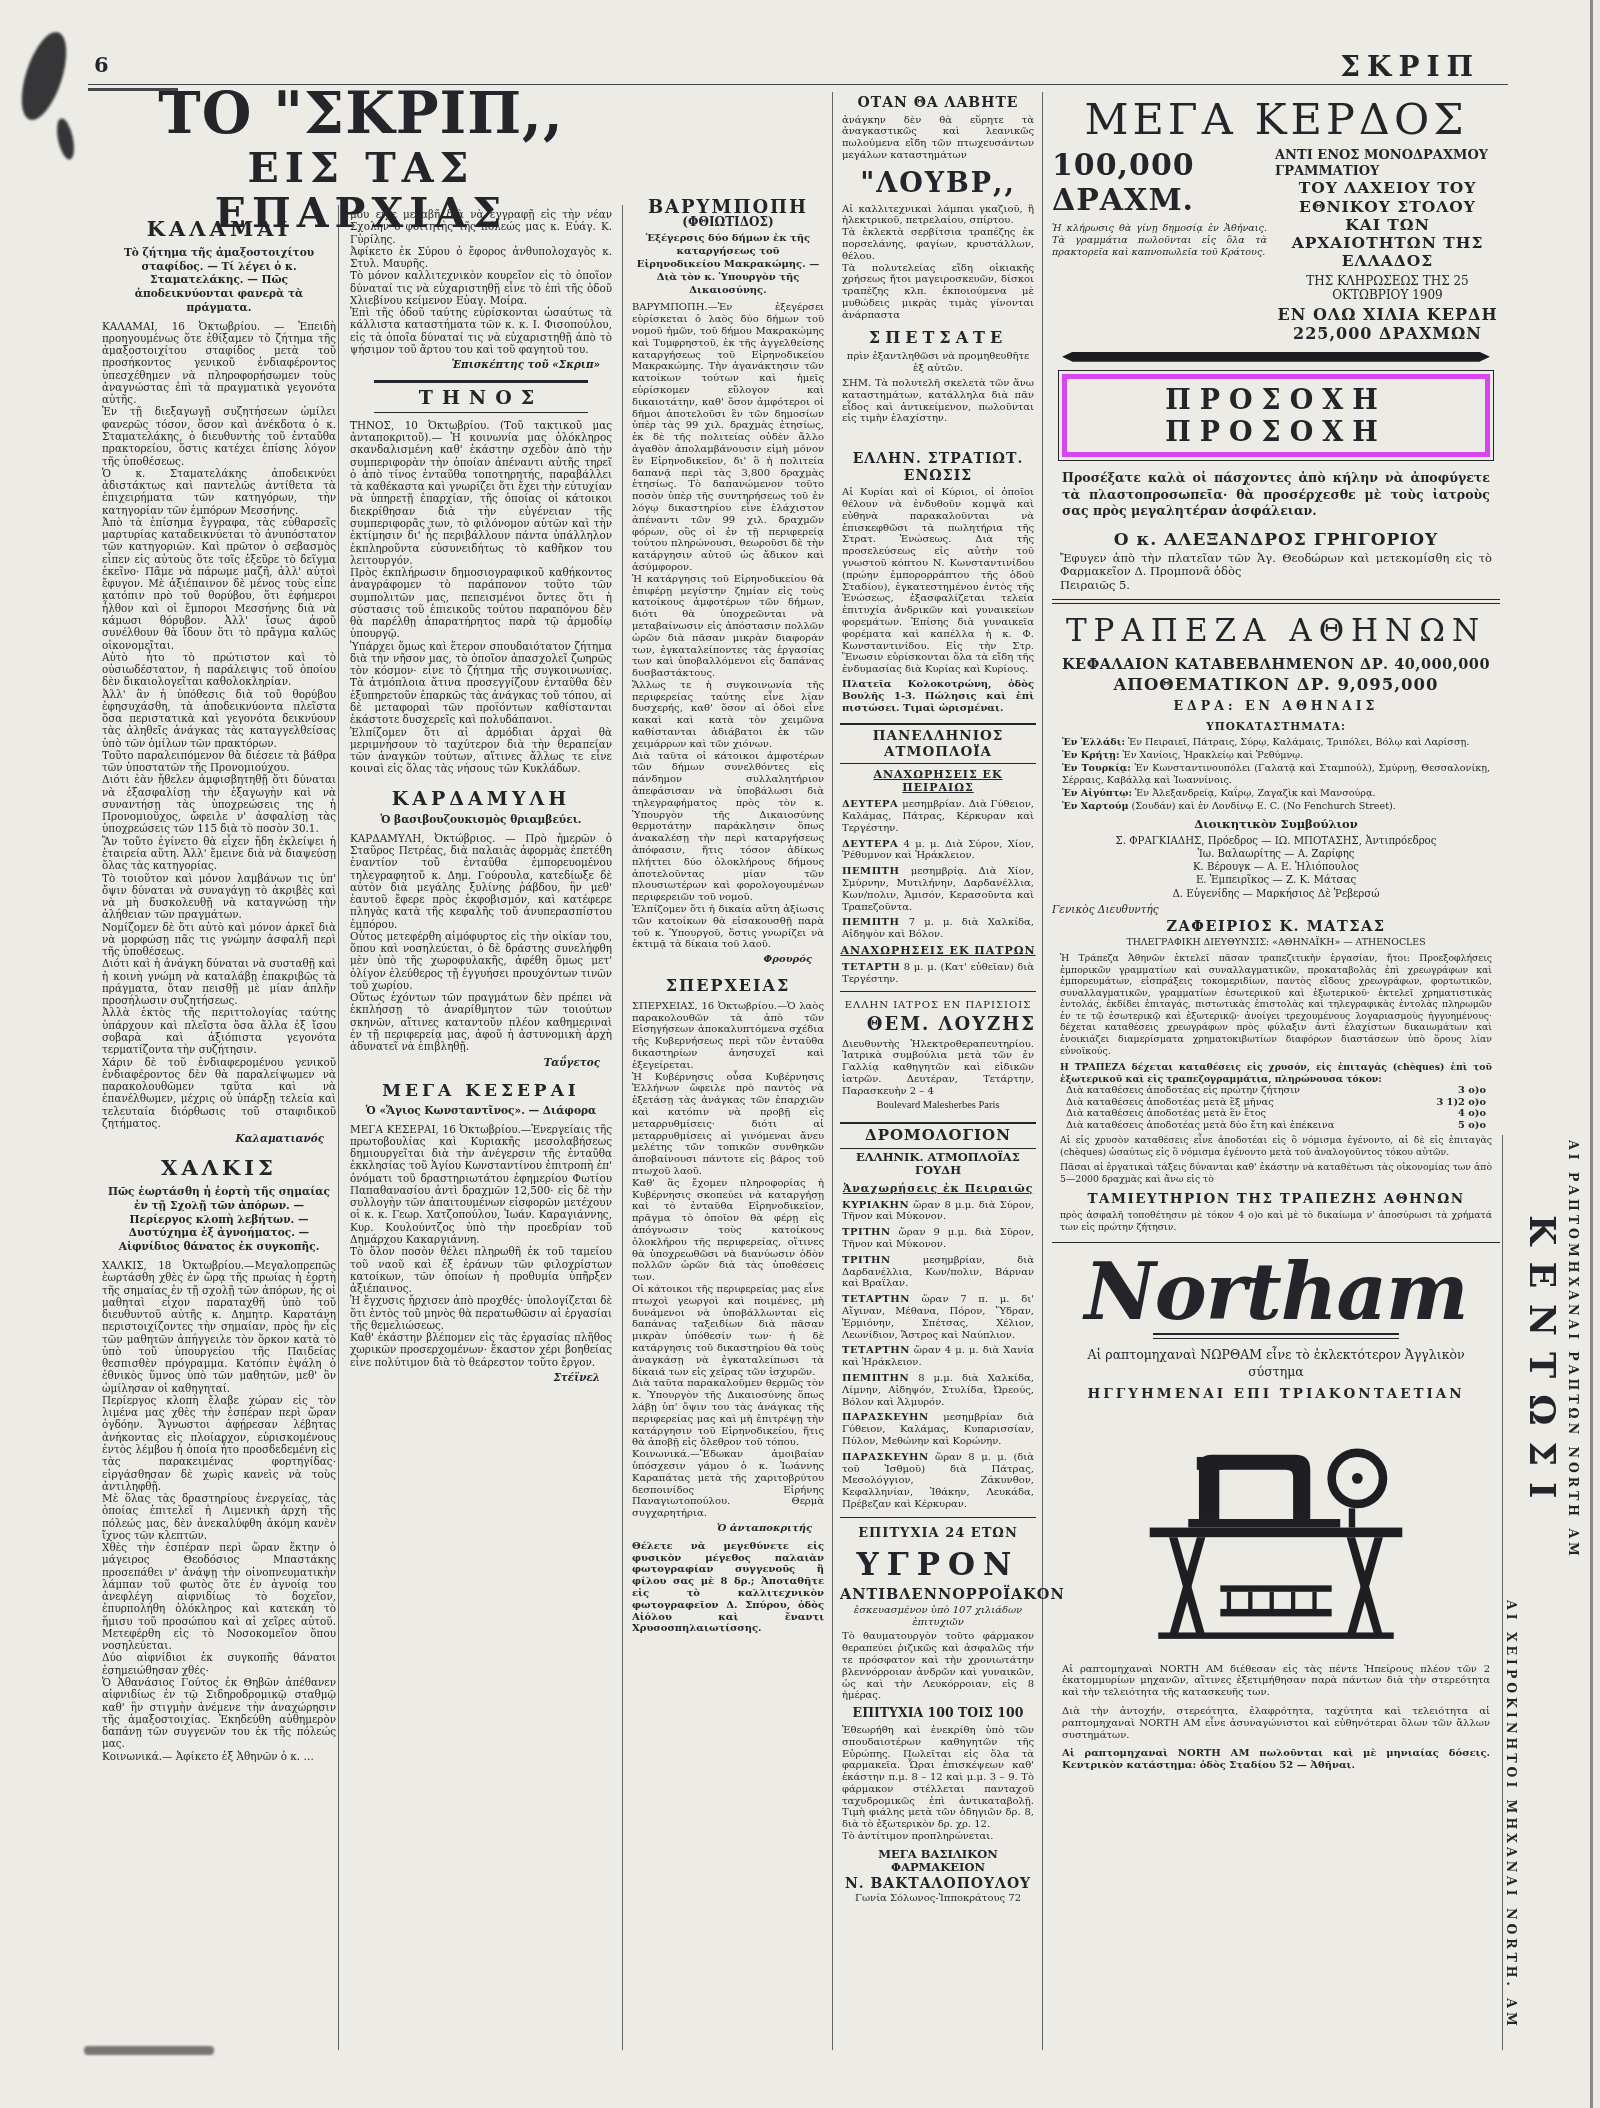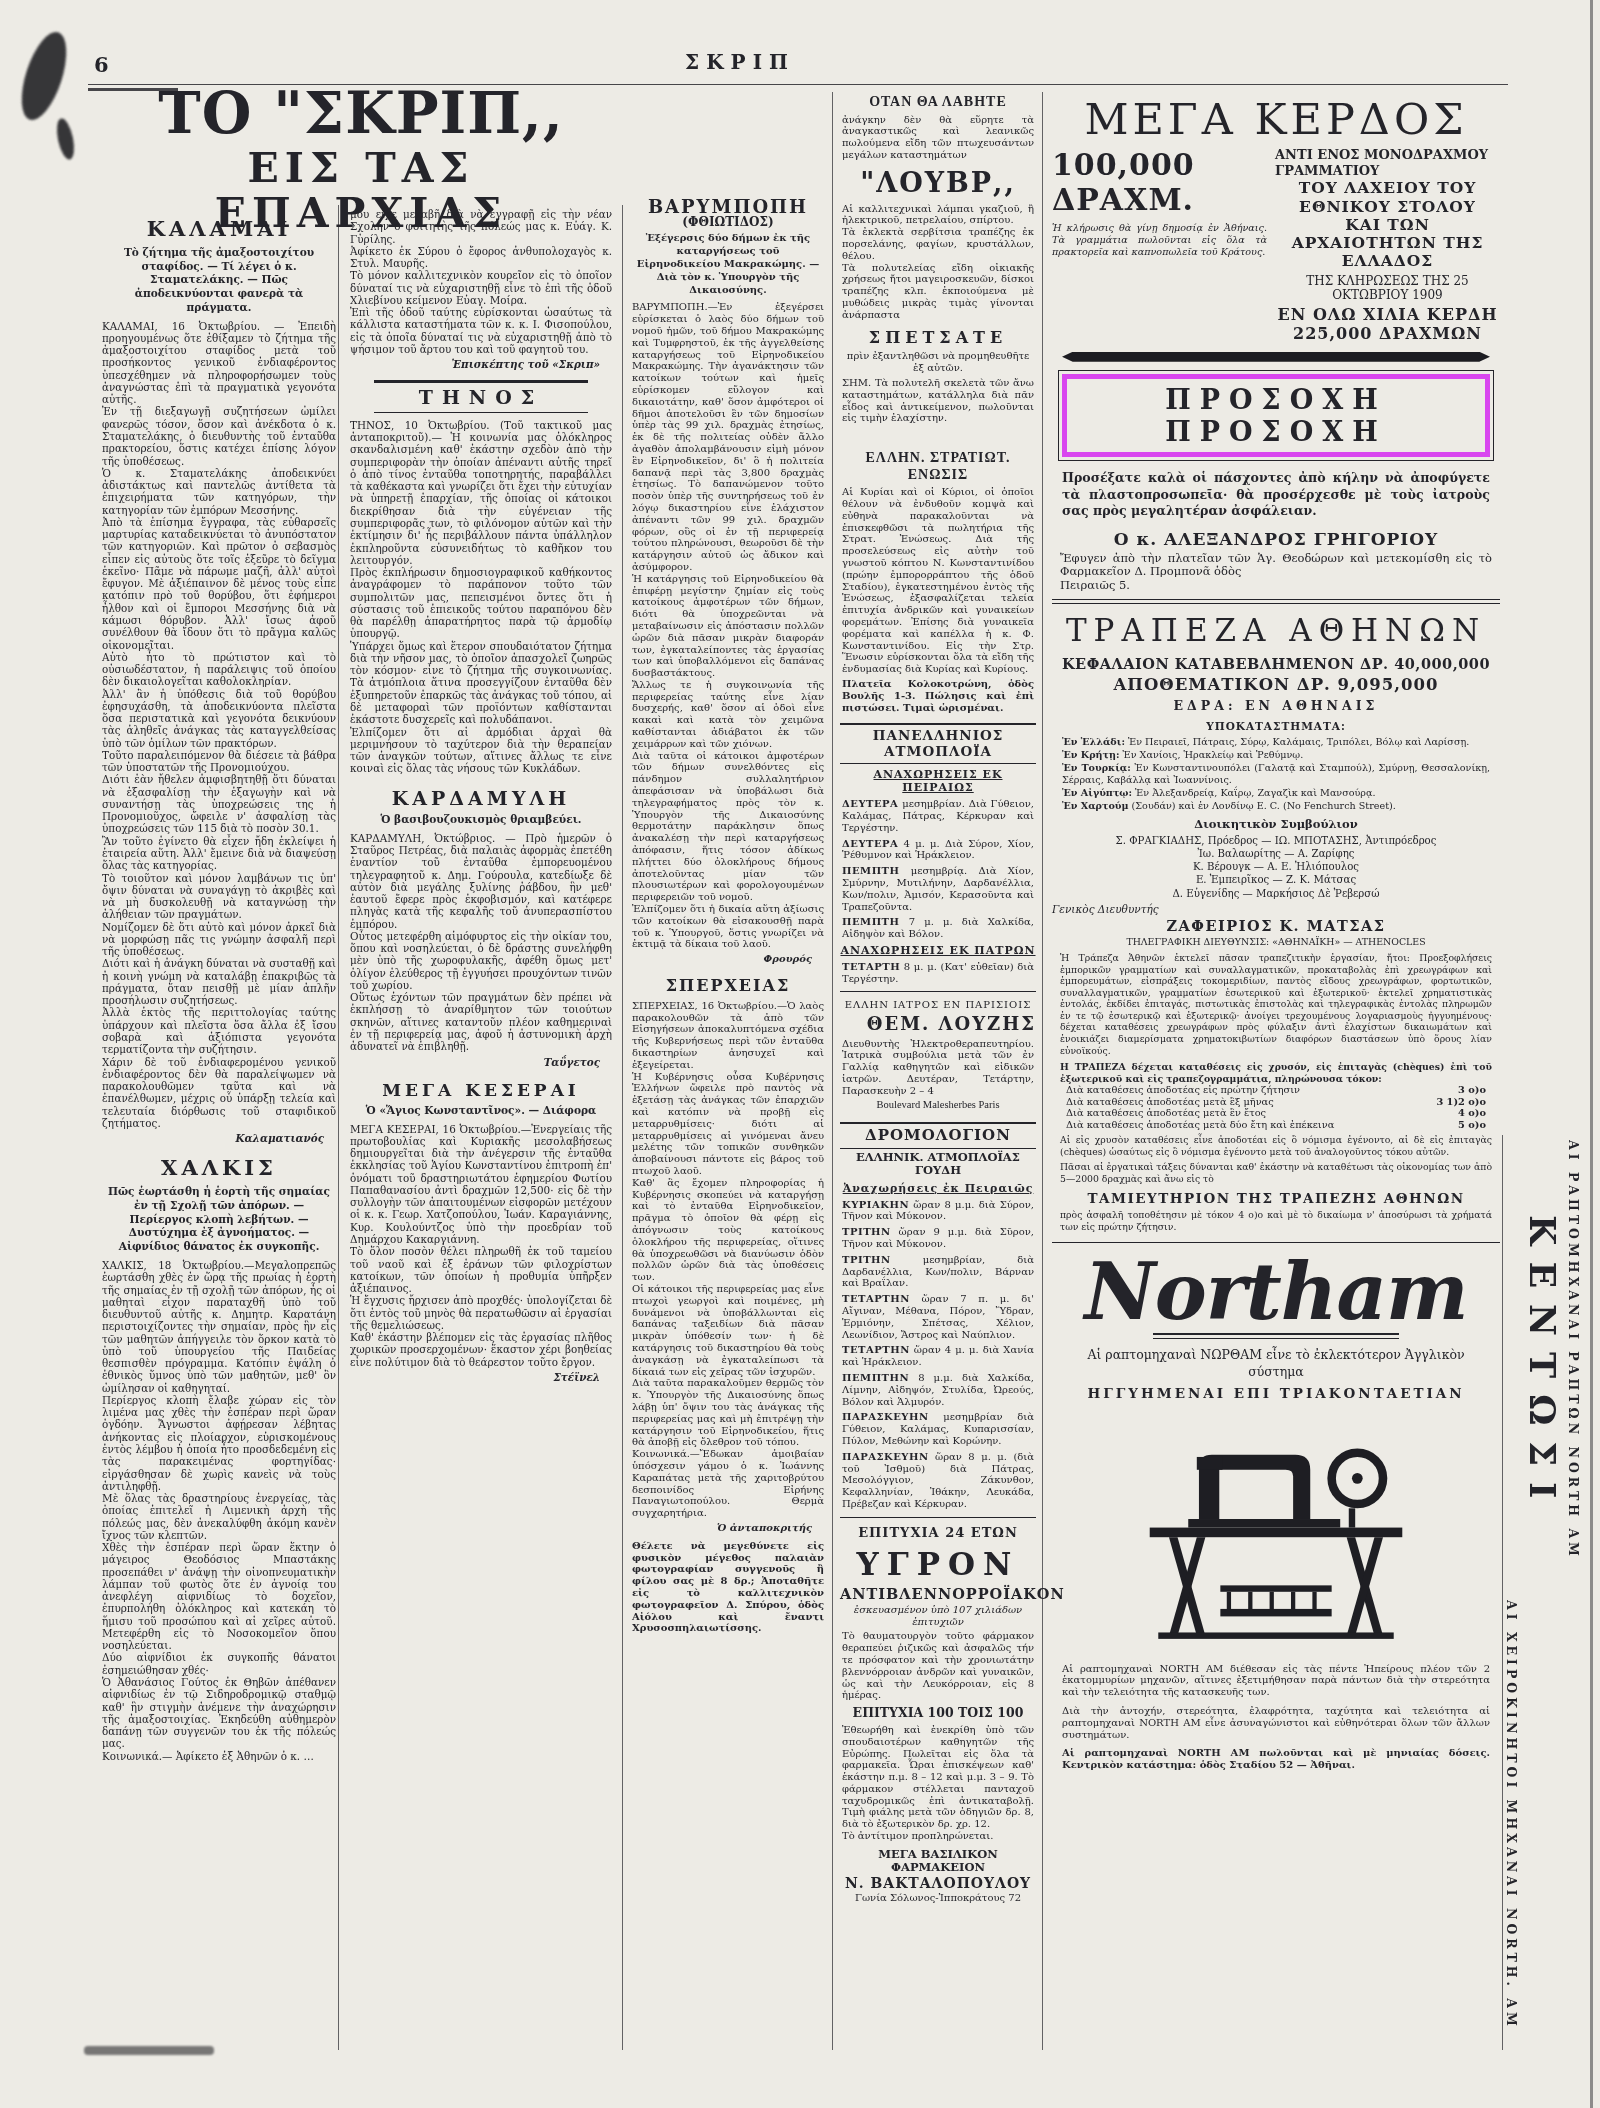--- a/index.html
+++ b/index.html
@@ -3,27 +3,27 @@
 <meta charset="utf-8">
 <style>
   html,body{margin:0;padding:0;background:#97958f;}
   .sheet{position:relative;width:1600px;height:2108px;margin:0 auto;background:#edebe5;
          font-family:"DejaVu Serif",serif;color:#24242a;overflow:hidden;}
   .vr{position:absolute;width:1px;background:rgba(40,40,46,.7);}
   .hr{position:absolute;height:1px;background:rgba(40,40,46,.85);}
   .smudge{position:absolute;background:#17171b;border-radius:50%;opacity:.85;filter:blur(1.2px);}
   .edge-strip{position:absolute;right:7px;top:0;width:3px;height:100%;background:#2b2b30;opacity:.5;}
   .pageno{position:absolute;left:94px;top:52px;font-size:21px;font-weight:bold;}
-  .ptitle{position:absolute;left:0;right:120px;top:50px;text-align:center;font-size:20px;font-weight:bold;letter-spacing:7px;}
+  .ptitle{position:absolute;left:0;right:120px;top:50px;text-align:right;font-size:28px;font-weight:bold;letter-spacing:7px;}
   .promo1{position:absolute;left:96px;top:84px;width:530px;text-align:center;font-size:57px;font-weight:bold;letter-spacing:1px;line-height:1;}
   .promo2{position:absolute;left:96px;top:146px;width:530px;text-align:center;font-size:41px;font-weight:bold;letter-spacing:6px;line-height:1.1;}
   .col{position:absolute;font-size:10.4px;line-height:1.18;}
   .body{text-align:justify;white-space:pre-line;margin:3px 2px;}
   .h1{font-weight:bold;text-align:center;font-size:21px;letter-spacing:4px;margin:12px 0 4px;}
-  .h2{font-weight:bold;text-align:center;font-size:14px;letter-spacing:1px;margin:26px 0 3px;font-family:Liberation Serif, serif;}
+  .h2{font-weight:bold;text-align:center;font-size:14px;letter-spacing:1px;margin:26px 0 3px;}
   .sub{font-weight:bold;text-align:center;font-size:10.6px;margin:2px 6px 5px;line-height:1.3;}
   .sig{font-style:italic;font-weight:bold;text-align:right;margin:2px 14px 6px 0;}
   .paren{text-align:center;font-weight:bold;font-size:12px;margin:-2px 0 2px;}
   .tinos{border-top:3px solid #24242a;border-bottom:1px solid #24242a;margin:10px 26px 6px;padding:3px 0;
          text-align:center;font-weight:bold;font-size:19px;letter-spacing:9px;}
   .rulefull{border-top:1px solid #24242a;margin:7px 0;}
   .ruledbl{border-top:1px solid #24242a;border-bottom:1px solid #24242a;height:3px;margin:7px 0;}
   .sched{margin:2px 2px 4px;text-align:justify;}
   .sched b{letter-spacing:.5px;}
   .center{text-align:center;}

